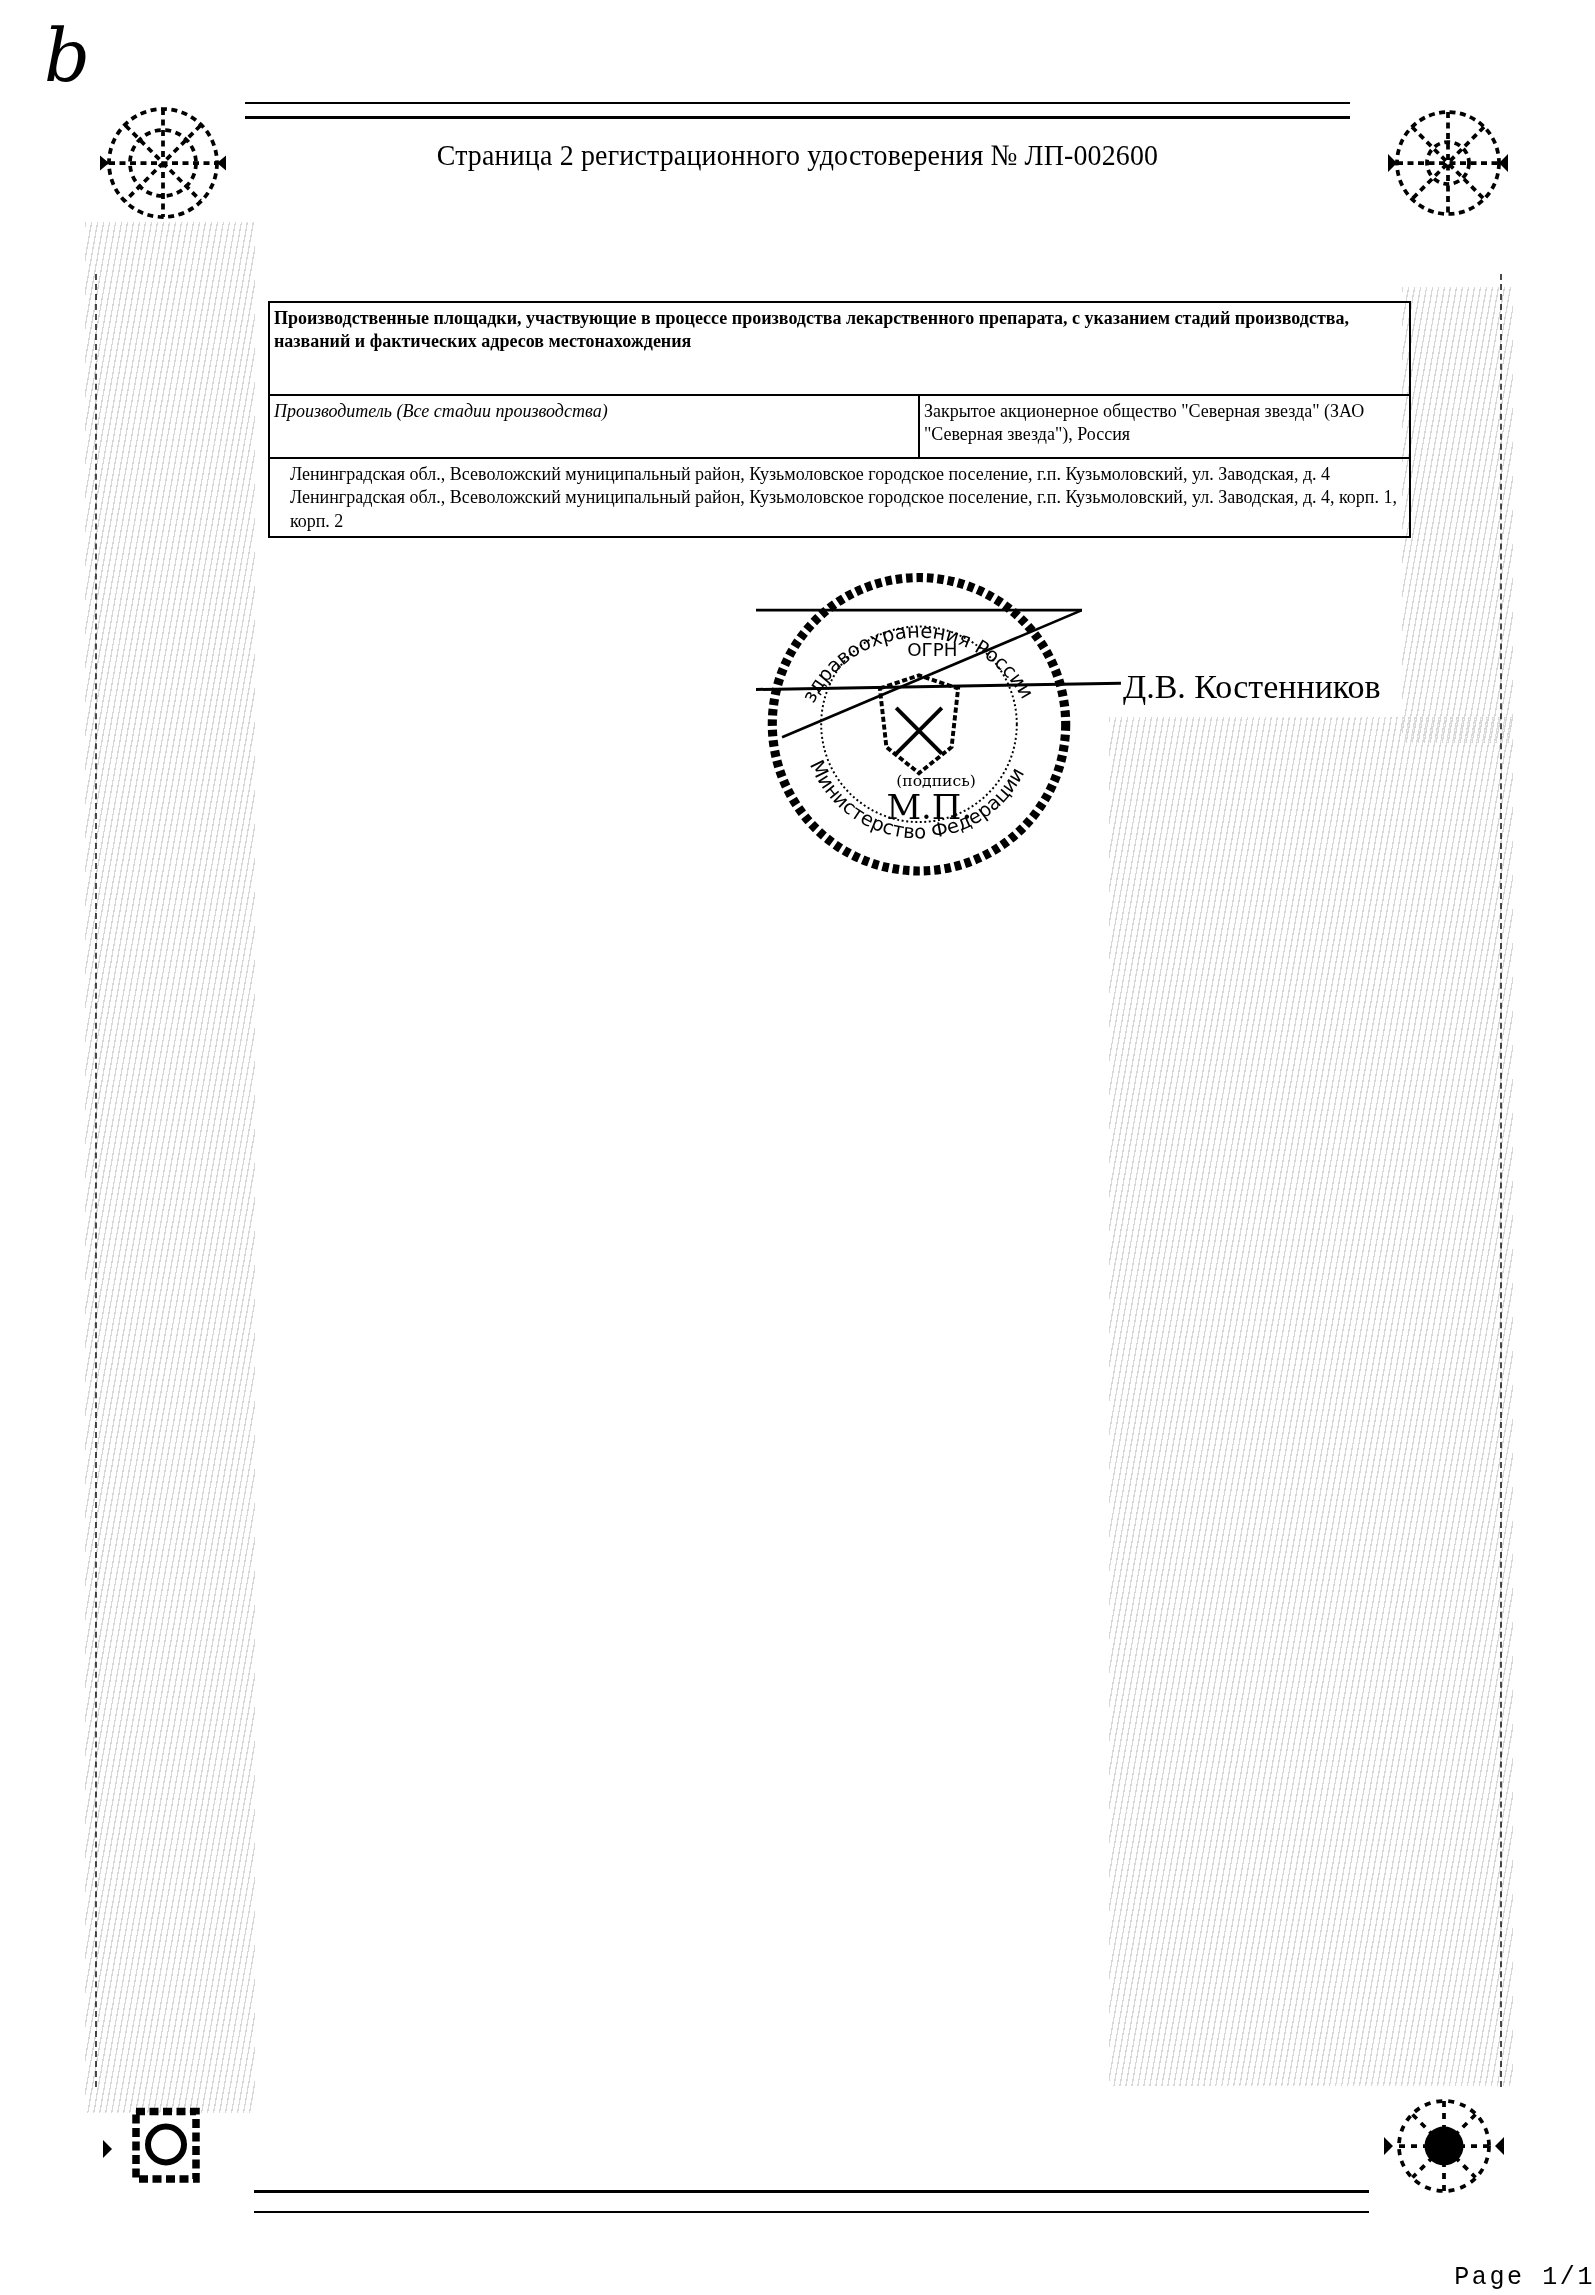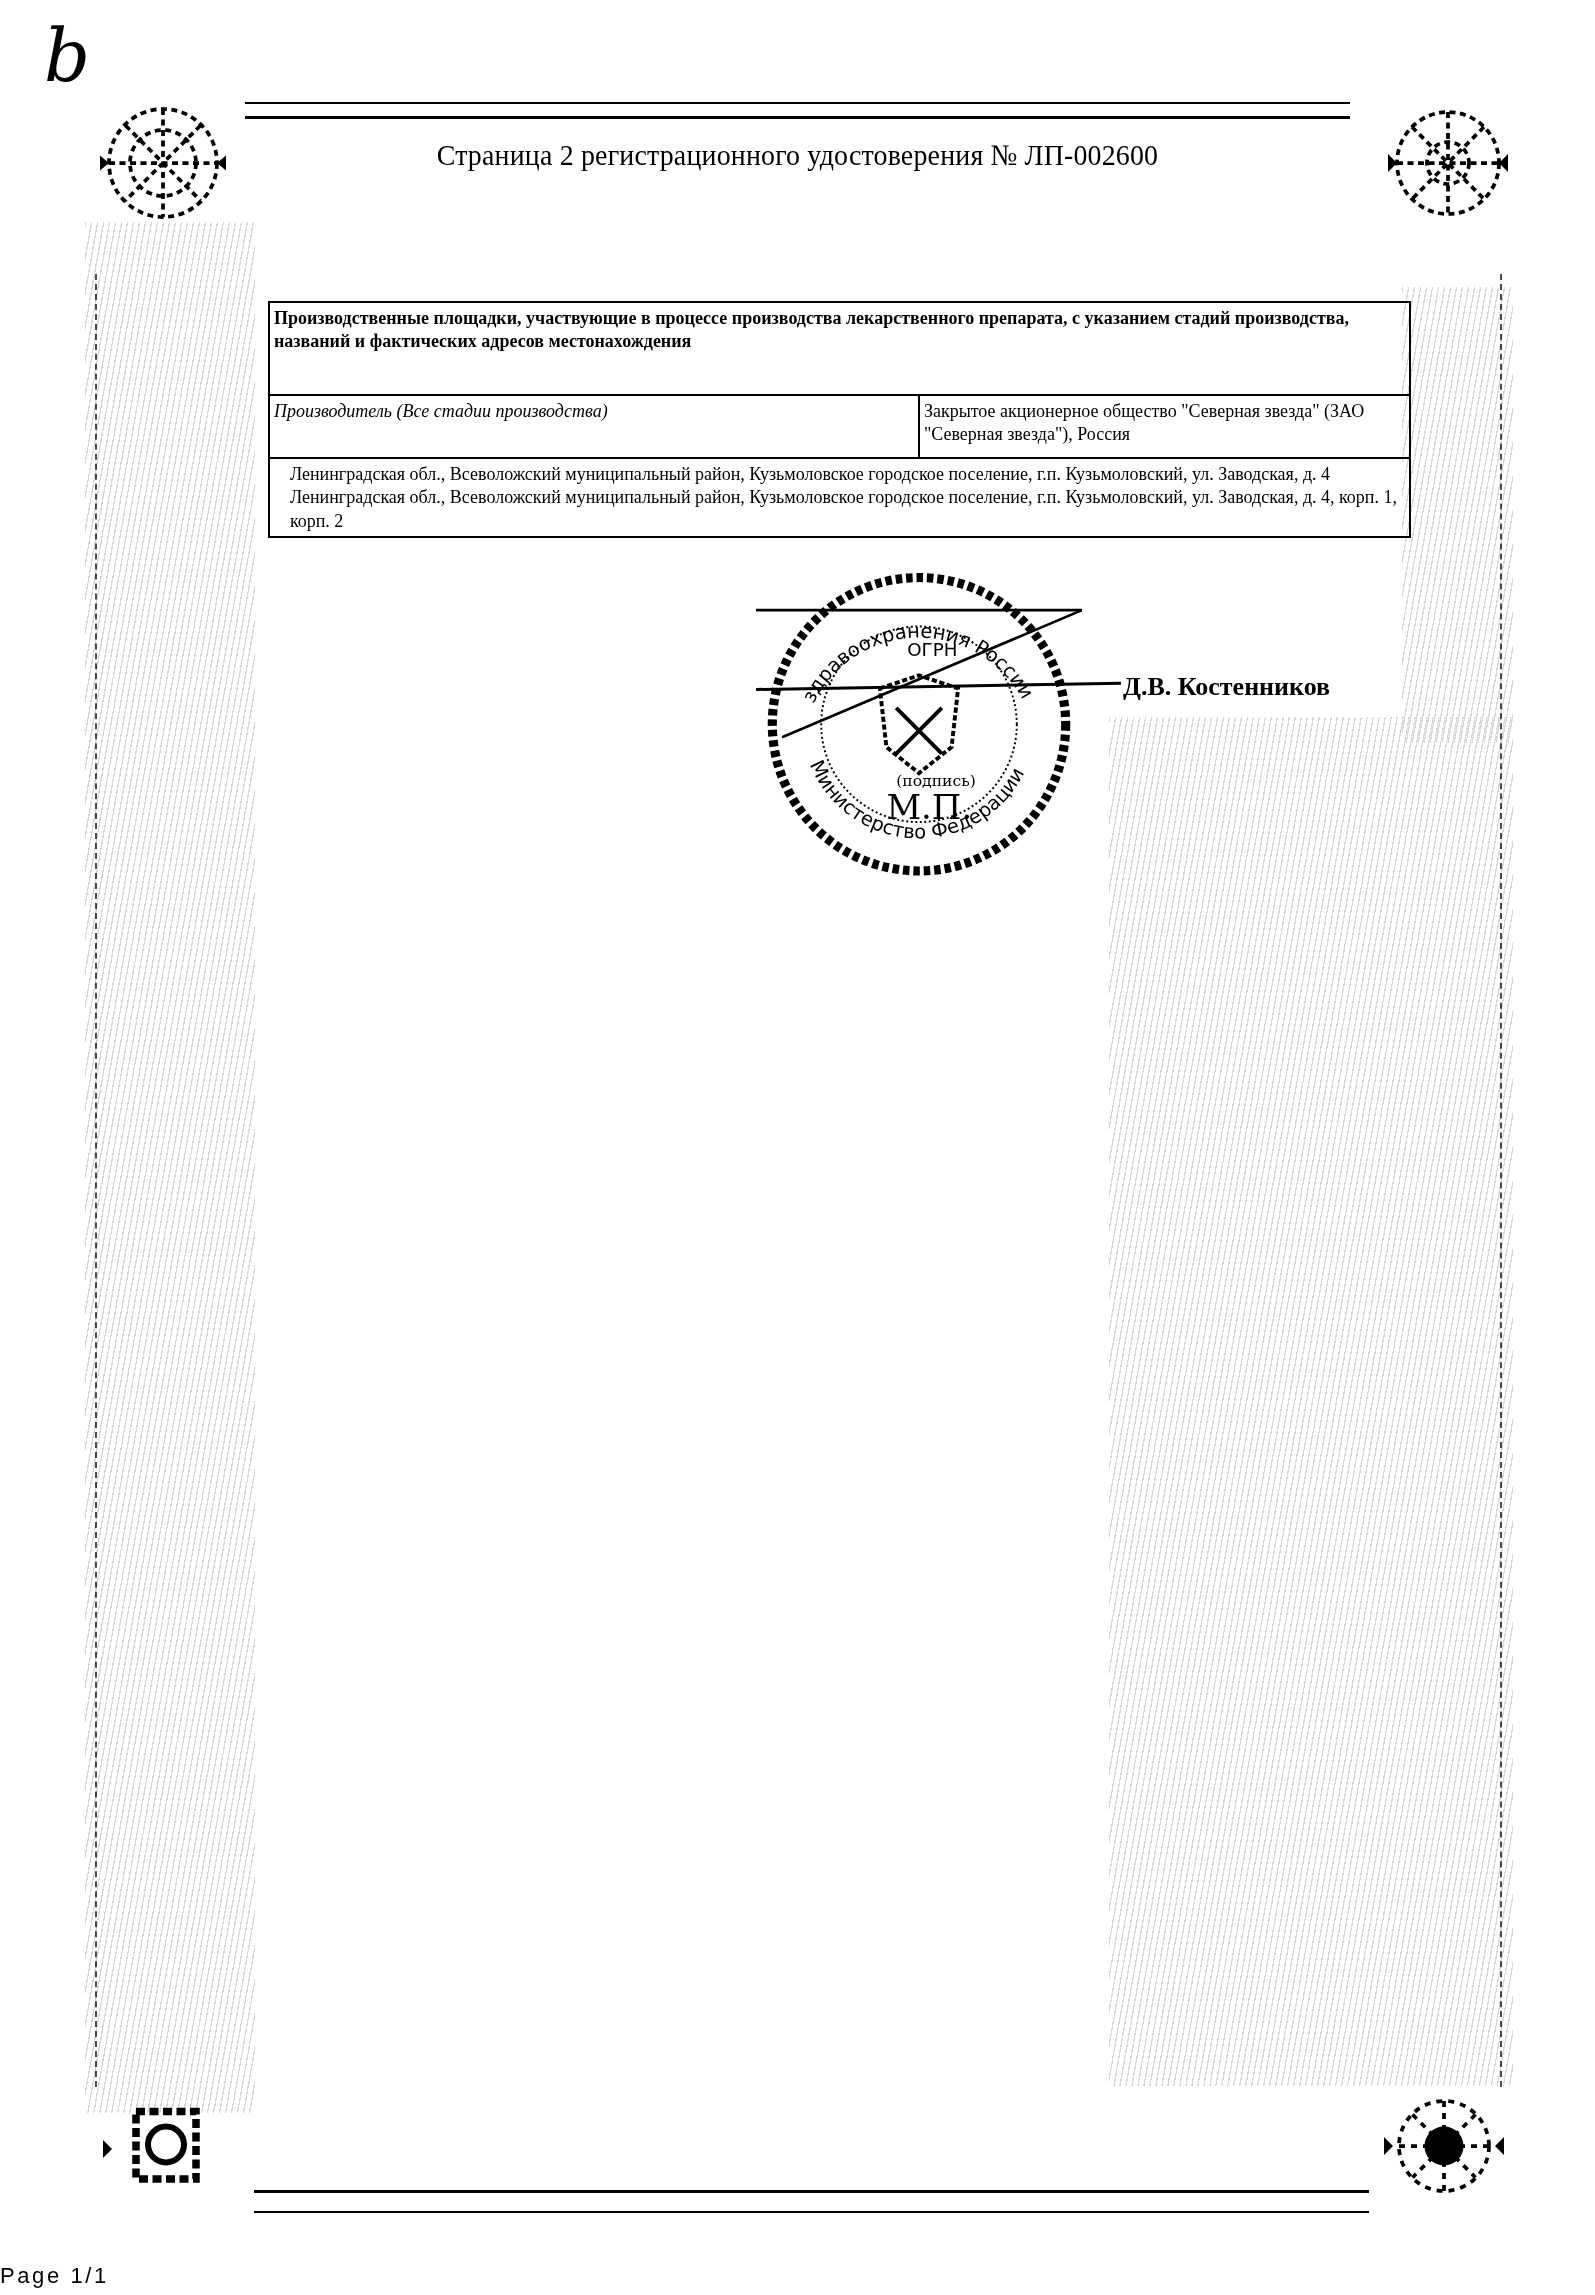--- a/index.html
+++ b/index.html
@@ -33,29 +33,29 @@
     .row:last-child { border-bottom: none; padding-left: 16px; }
     .cell { padding: 3.9px 5.2px 2.6px 3.9px; box-sizing: border-box; }
     .r1 { height: 91px; font-weight: bold; }
     .r2 { height: 61px; }
     .r2 .c1 { width: 650px; font-style: italic; border-right: 2px solid #000; }
     .r2 .c2 { flex: 1; }
     .r3 { min-height: 44px; }
     .addr { display: block; }
 
     .sig-title { position: absolute; left: 256px; top: 668px; font-size: 30px; font-weight: bold; line-height: 38px; }
-    .sig-name { position: absolute; left: 1123px; top: 668px; font-size: 26px; font-weight: bold; line-height: 38px; }
+    .sig-name { position: absolute; left: 1123px; top: 668px; font-size: 34px; font-weight: normal; line-height: 38px; }
     .sig-line { position: absolute; left: 756px; top: 688px; width: 365px; height: 2.6px; background: #000;
       transform: rotate(-1deg); transform-origin: left center; }
 
     .stamp { position: absolute; left: 756px; top: 558px; width: 326px; height: 326px; }
     .stamp svg { width: 100%; height: 100%; }
 
-    .footer { position: absolute; left: 0; right: 0; top: 2263px; text-align: left;
-      font-family: Liberation Sans, sans-serif; font-size: 22px; letter-spacing: 2.6px; }
+    .footer { position: absolute; left: 0; right: 0; top: 2263px; text-align: right;
+      font-family: Liberation Mono, monospace; font-size: 25px; letter-spacing: 2.6px; }
   </style>
 </head>
 <body>
 
 <div class="speck-zone" style="left:85px; top:222px; width:170px; height:1891px;"></div>
 <div class="speck-zone" style="left:1109px; top:717px; width:404px; height:1369px;"></div>
 <div class="speck-zone" style="left:1402px; top:287px; width:111px; height:456px;"></div>
 
 <div class="frame-line frame-h" style="left:245px; top:102px; width:1105px;"></div>
 <div class="frame-line frame-h" style="left:245px; top:116px; width:1105px; height:3.3px;"></div>

